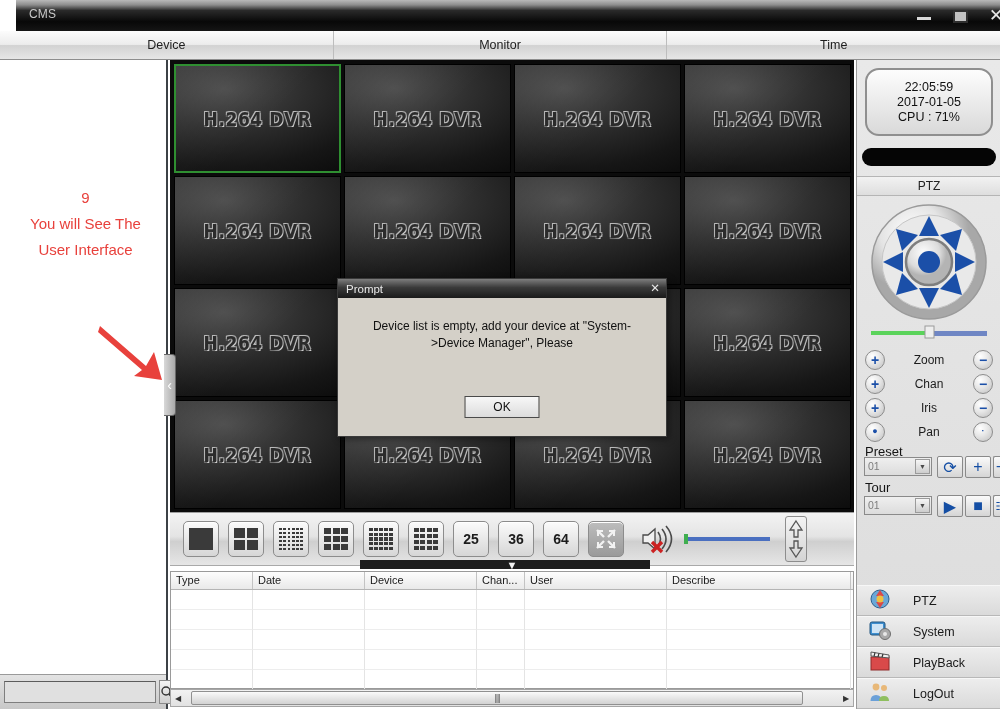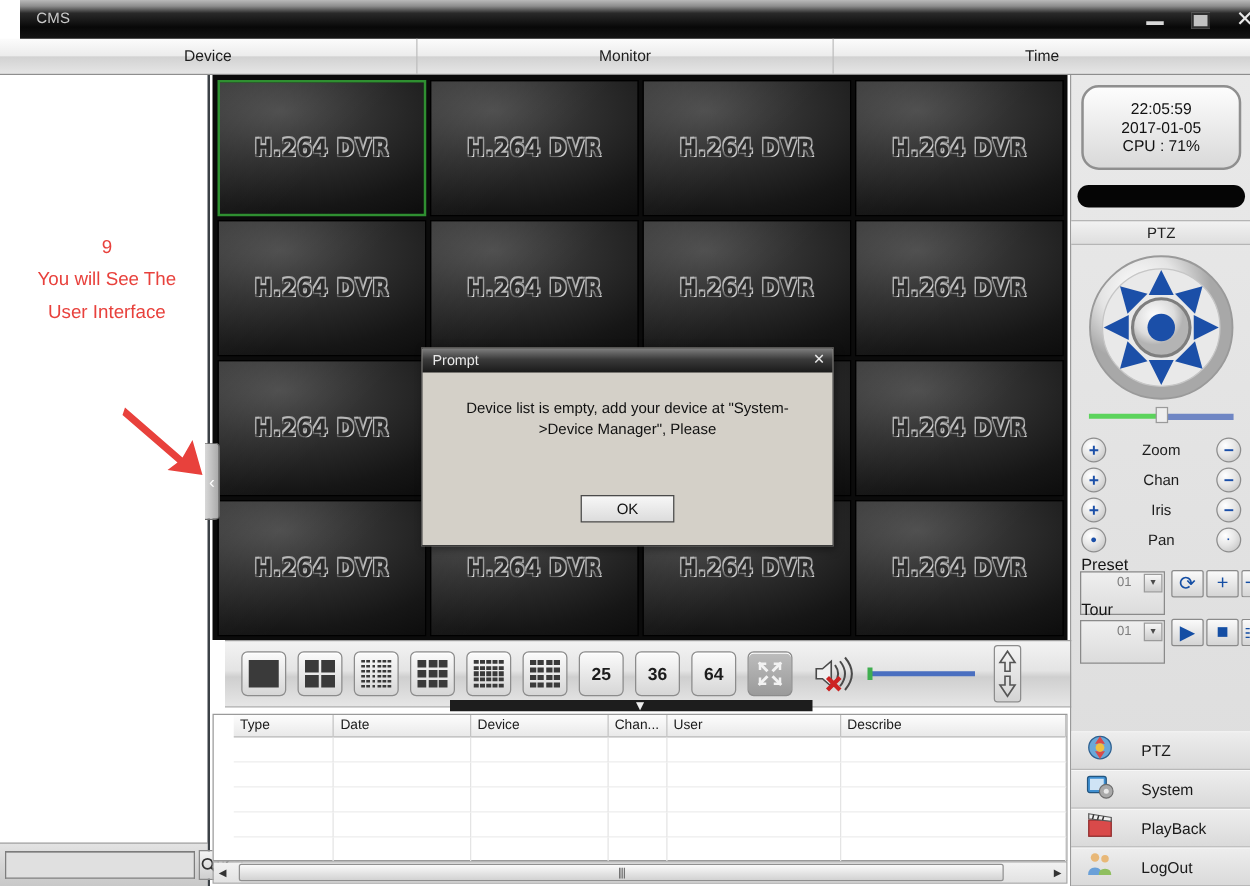--- a/index.html
+++ b/index.html
@@ -109,21 +109,21 @@
       -1px 1px 0 #6d6d6d, 1px 1px 0 #cfcfcf,
       0 0 2px rgba(255,255,255,.35);
     transform: scaleY(1.12);
   }
 
   
   .toolbar {
     position: absolute; left: 170px; top: 512px; width: 684px; height: 54px;
     background: linear-gradient(to bottom,#f3f3f3 0%,#e4e4e4 45%,#cfcfcf 55%,#e6e6e6 100%);
     border-top: 1px solid #9f9f9f; border-bottom: 1px solid #a9a9a9;
-    display: flex; align-items: center; padding-left: 13px; gap: 9px; margin-left: 10px;
+    display: flex; align-items: center; padding-left: 13px; gap: 9px;
   }
   .tbtn {
     width: 36px; height: 36px; border-radius: 5px;
     background: linear-gradient(to bottom,#fbfbfb,#d6d6d6);
     border: 1px solid #8c8c8c;
     box-shadow: inset 0 1px 0 #fff;
     display: flex; align-items: center; justify-content: center;
     cursor: pointer; position: relative;
   }
   .tbtn.dark { background: linear-gradient(to bottom,#bdbdbd,#9a9a9a); }
@@ -146,21 +146,21 @@
   .collapse-strip .bar {
     position: absolute; left: 190px; top: 1px; width: 290px; height: 9px; background: #1d1d1d;
   }
   .collapse-strip .chev {
     position: relative; z-index: 2; color: #f0f0f0; font-size: 11px; line-height: 10px;
   }
 
   
   .logtable {
     position: absolute; left: 170px; top: 571px; width: 684px; height: 118px;
-    background: #ffffff; border: 1px solid #9a9a9a; padding-left: 16px;
+    background: #ffffff; border: 1px solid #9a9a9a;
   }
   .thead { display: flex; height: 18px;
     background: linear-gradient(to bottom,#fdfdfd,#e9e9e9);
     border-bottom: 1px solid #b4b4b4; }
   .th {
     font-size: 11px; color: #1a1a1a; padding: 2px 0 0 5px;
     border-right: 1px solid #c3c3c3; overflow: hidden; white-space: nowrap;
     cursor: pointer;
   }
   .tbody-row { display: flex; height: 20px; }
@@ -216,24 +216,24 @@
     width: 20px; height: 20px; border-radius: 50%;
     background: radial-gradient(circle at 35% 30%, #ffffff 0%, #e6e6e6 45%, #bdbdbd 100%);
     border: 1px solid #8d8d8d;
     display: flex; align-items: center; justify-content: center;
     color: #1b4fa8; font-size: 14px; font-weight: bold; line-height: 1;
     cursor: pointer;
   }
   .ptzrow .lbl { font-size: 12px; color: #1c1c1c; }
   .section-label { position: absolute; left: 8px; font-size: 13px; color: #151515; }
   .combo {
-    position: absolute; height: 35px; width: 68px;
+    position: absolute; height: 19px; width: 68px;
     background: linear-gradient(to bottom,#efefef,#dcdcdc);
     border: 1px solid #8a8a8a;
-    font-size: 10.5px; color: #7d7d7d; padding: 2px 0 0 3px; cursor: pointer; text-align: center;
+    font-size: 10.5px; color: #7d7d7d; padding: 2px 0 0 3px; cursor: pointer;
   }
   .combo .arrow {
     position: absolute; right: 1px; top: 1px; width: 15px; height: 15px;
     background: linear-gradient(to bottom,#f6f6f6,#cdcdcd);
     border: 1px solid #9b9b9b;
     display: flex; align-items: center; justify-content: center;
     font-size: 7px; color: #4a4a4a;
   }
   .sqbtn {
     width: 26px; height: 22px;

